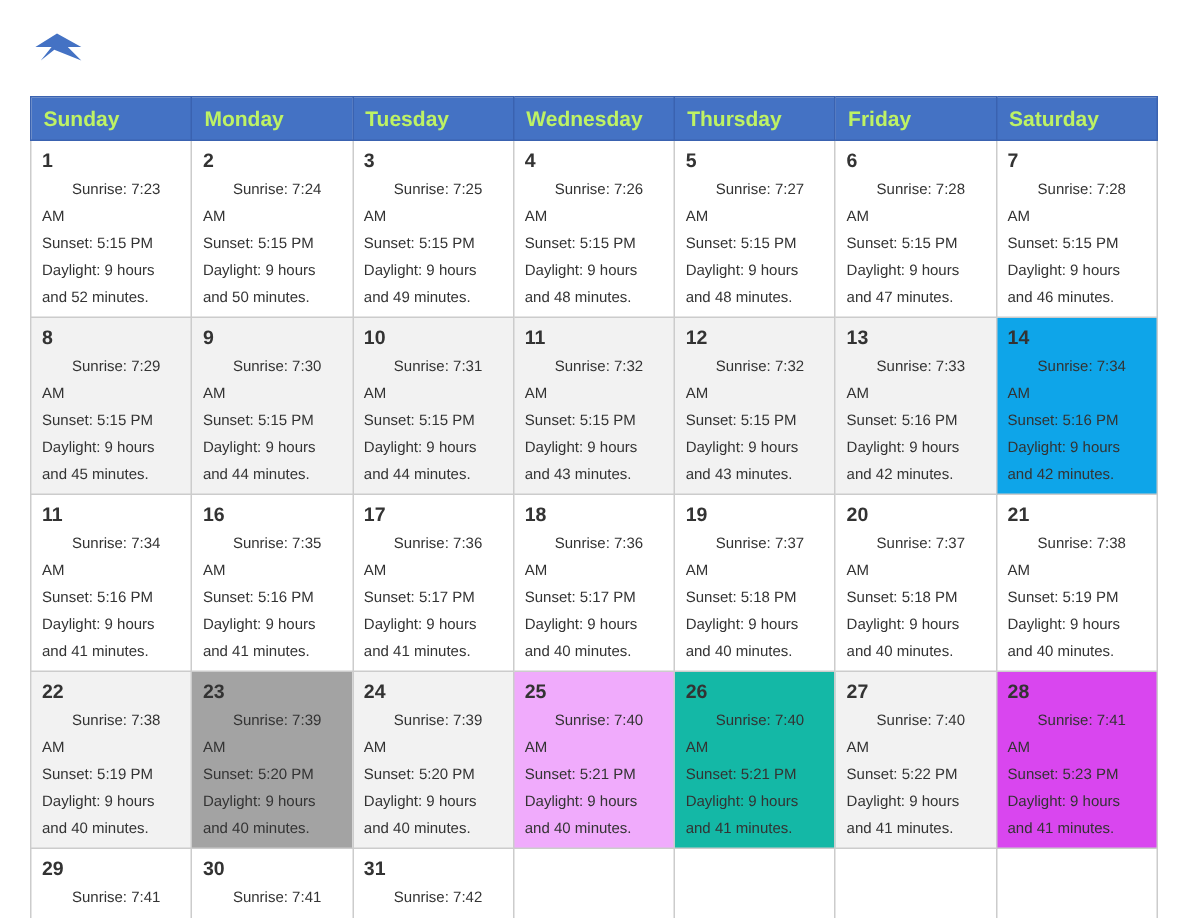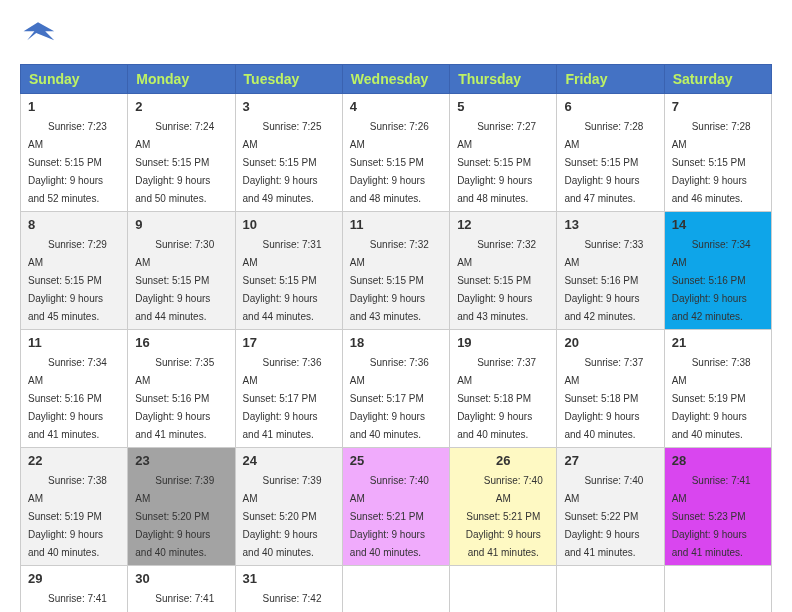--- a/index.html
+++ b/index.html
@@ -217,21 +217,21 @@
         <span class="day-info">Sunrise: 7:39 AM<br>Sunset: 5:20 PM<br>Daylight: 9 hours and 40 minutes.</span>
       </td>
           <td style="background-color: rgb(242, 242, 242);">
         <span class="day-number">24</span>
         <span class="day-info">Sunrise: 7:39 AM<br>Sunset: 5:20 PM<br>Daylight: 9 hours and 40 minutes.</span>
       </td>
           <td style="background-color: #f0abfc;">
         <span class="day-number">25</span>
         <span class="day-info">Sunrise: 7:40 AM<br>Sunset: 5:21 PM<br>Daylight: 9 hours and 40 minutes.</span>
       </td>
-          <td style="background-color: #fef9c3; text-align: center;">
+          <td style="background-color: #14b8a6;">
         <span class="day-number">26</span>
         <span class="day-info">Sunrise: 7:40 AM<br>Sunset: 5:21 PM<br>Daylight: 9 hours and 41 minutes.</span>
       </td>
           <td style="background-color: rgb(242, 242, 242);">
         <span class="day-number">27</span>
         <span class="day-info">Sunrise: 7:40 AM<br>Sunset: 5:22 PM<br>Daylight: 9 hours and 41 minutes.</span>
       </td>
           <td style="background-color: #d946ef;">
         <span class="day-number">28</span>
         <span class="day-info">Sunrise: 7:41 AM<br>Sunset: 5:23 PM<br>Daylight: 9 hours and 41 minutes.</span>

